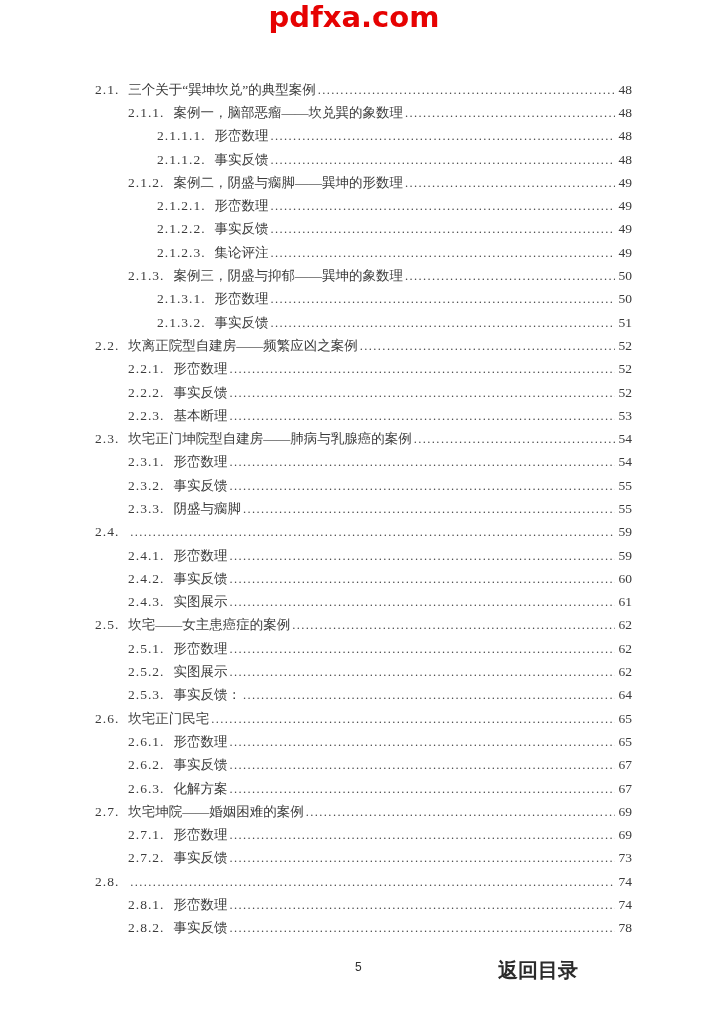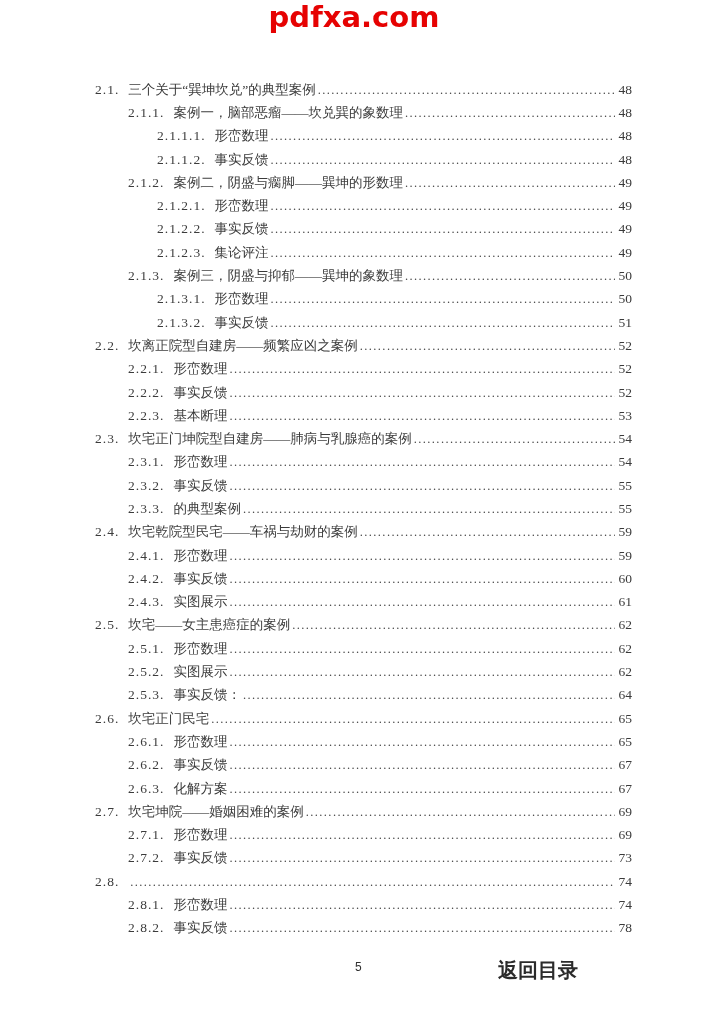--- a/index.html
+++ b/index.html
@@ -196,27 +196,26 @@
         <span class="toc-page">54</span>
       </div>
       <div class="toc-row lvl2">
         <span class="toc-num">2.3.2.</span>
         <span class="toc-title">事实反馈</span>
         <span class="toc-dots"></span>
         <span class="toc-page">55</span>
       </div>
       <div class="toc-row lvl2">
         <span class="toc-num">2.3.3.</span>
-        <span class="toc-title">的典型案例</span>
+        <span class="toc-title">阴盛与瘸脚</span>
         <span class="toc-dots"></span>
         <span class="toc-page">55</span>
       </div>
       <div class="toc-row lvl1">
         <span class="toc-num">2.4.</span>
-        <span class="toc-title">坎宅乾院型民宅——车祸与劫财的案例</span>
         <span class="toc-dots"></span>
         <span class="toc-page">59</span>
       </div>
       <div class="toc-row lvl2">
         <span class="toc-num">2.4.1.</span>
         <span class="toc-title">形峦数理</span>
         <span class="toc-dots"></span>
         <span class="toc-page">59</span>
       </div>
       <div class="toc-row lvl2">

